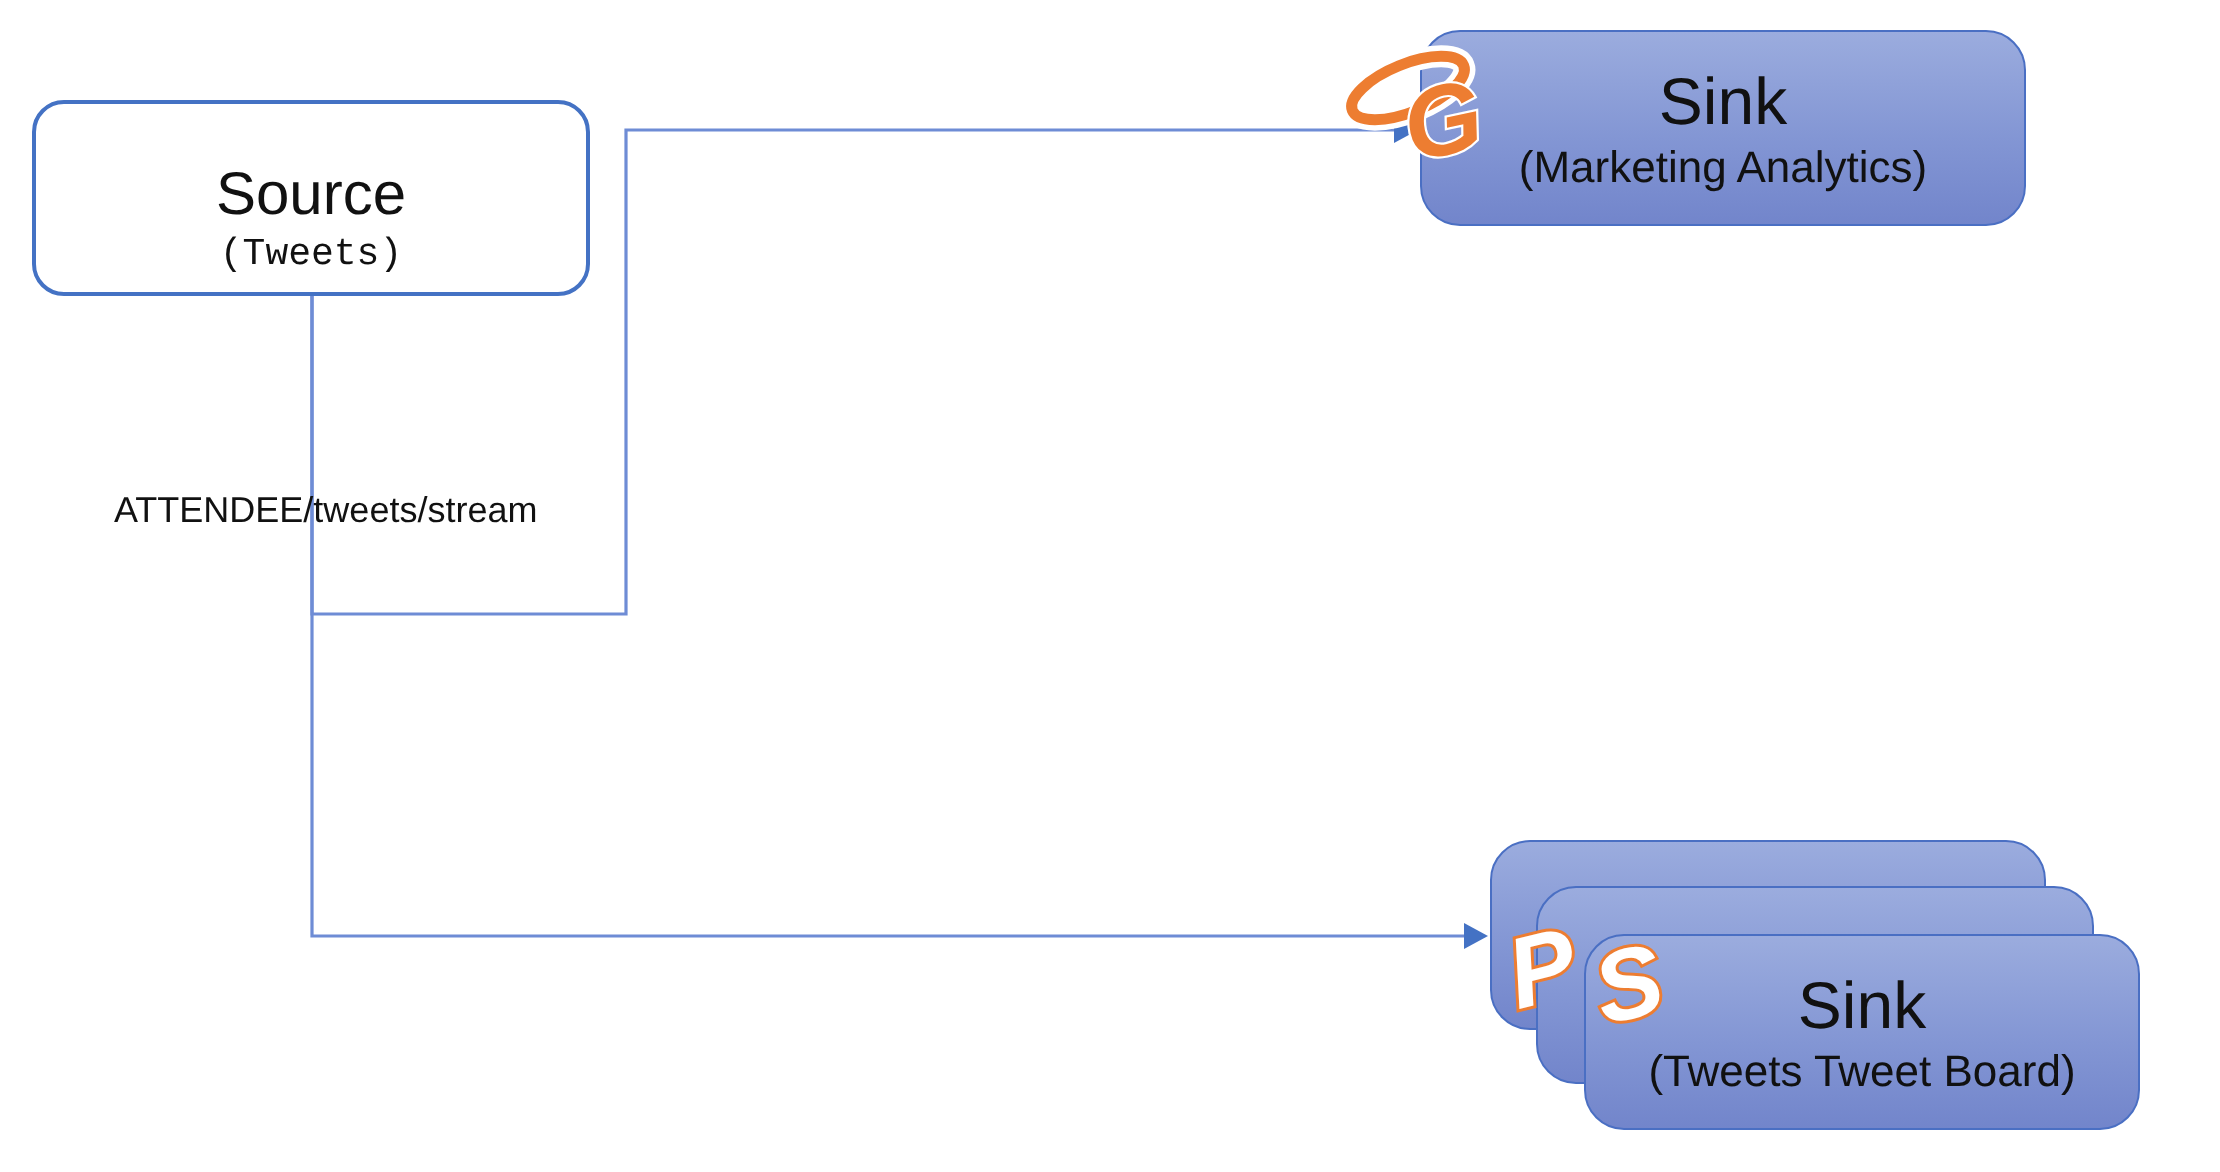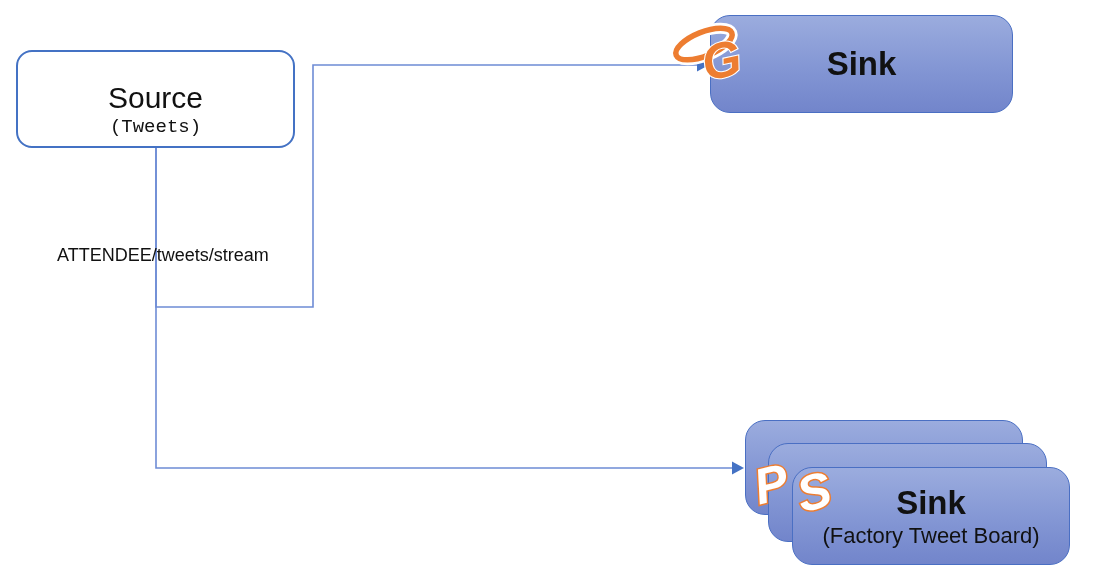--- a/index.html
+++ b/index.html
@@ -77,21 +77,20 @@
     display: flex;
     flex-direction: column;
     align-items: center;
     justify-content: center;
     text-align: center;
   }
   .sink-title {
     font-size: 33px;
     line-height: 38px;
     color: #111111;
-    font-weight: bold;
   }
   .sink-subtitle {
     font-size: 22px;
     line-height: 27px;
     color: #111111;
   }
   .edge-label {
     position: absolute;
     left: 57px;
     top: 244px;
@@ -128,35 +127,36 @@
 
   <div class="node source-node">
     <div class="source-title">Source</div>
     <div class="source-subtitle">(Tweets)</div>
   </div>
 
   <div class="edge-label">ATTENDEE/tweets/stream</div>
 
   <div class="sink-card sink-top">
     <div class="sink-title">Sink</div>
+    <div class="sink-subtitle">(Marketing Analytics)</div>
   </div>
 
   <svg class="logo logo-cg" width="104" height="62" viewBox="0 0 104 62" xmlns="http://www.w3.org/2000/svg">
     <g transform="rotate(-22 36 24)">
       <ellipse cx="36" cy="24" rx="30" ry="12" fill="none" stroke="#FFFFFF" stroke-width="11"></ellipse>
       <ellipse cx="36" cy="24" rx="30" ry="12" fill="none" stroke="#ED7D31" stroke-width="5.5"></ellipse>
     </g>
     <text x="34" y="56" font-size="50" fill="#ED7D31" stroke="#FFFFFF" stroke-width="2.2" transform="rotate(-12 60 40)">G</text>
   </svg>
 
   <div class="sink-card card-back"></div>
   <div class="sink-card card-middle"></div>
   <div class="sink-card card-front">
     <div class="sink-title">Sink</div>
-    <div class="sink-subtitle">(Factory Tweet Board)</div>
+    <div class="sink-subtitle">(Tweets Tweet Board)</div>
   </div>
 
   <svg class="logo logo-ps" width="104" height="68" viewBox="0 0 104 68" xmlns="http://www.w3.org/2000/svg">
     <g transform="rotate(-14 52 34)">
       <text x="2" y="44" font-size="50" fill="#FFFFFF" stroke="#ED7D31" stroke-width="3">P</text>
       <text x="42" y="62" font-size="50" fill="#FFFFFF" stroke="#ED7D31" stroke-width="3">S</text>
     </g>
   </svg>
 
 </div>

